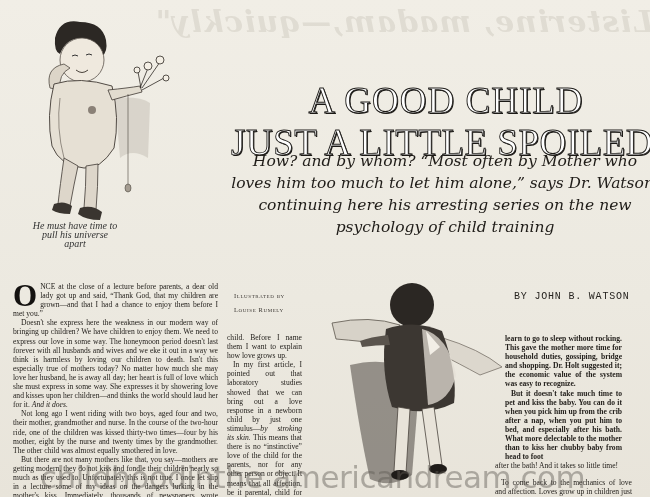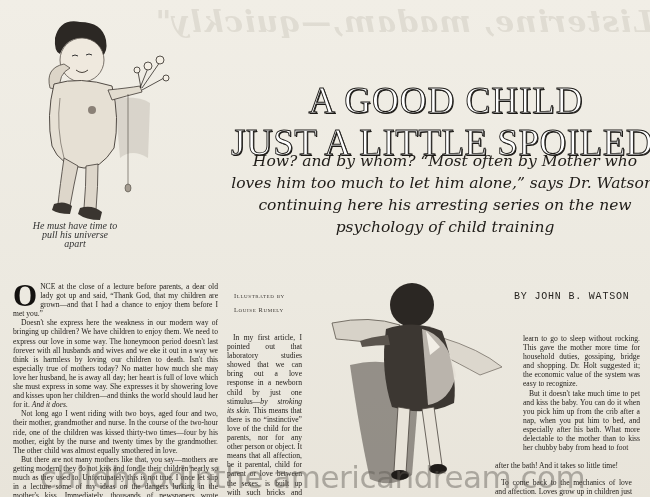--- a/index.html
+++ b/index.html
@@ -58,21 +58,21 @@
   .col1 { position: absolute; left: 13px; top: 282px; width: 205px; }
   .col1 p { margin: 0; text-indent: 8px; }
   .col1 p.first { text-indent: 0; }
   .dropcap {
     float: left; font-size: 31px; line-height: 26px; font-weight: bold;
     margin: 1px 3px 0 0; font-family: "Liberation Serif", serif; color: #141210;
   }
   .col2 { position: absolute; left: 227px; top: 333px; width: 75px; }
   .col2 p { margin: 0; text-indent: 6px; }
   .col2 p.first { text-indent: 0; }
-  .col3 { position: absolute; left: 523px; top: 334px; width: 117px; }
+  .col3 { position: absolute; left: 505px; top: 334px; width: 117px; font-weight: bold; }
   .col3 p { margin: 0; text-indent: 6px; }
   .col3 p.first { text-indent: 0; }
   .col3b { position: absolute; left: 487px; top: 453px; width: 153px; }
   .col3b p { margin: 8px; text-indent: 6px; }
   .col3b p.first { text-indent: 0; }
   em { }
 
   .illus2 { position: absolute; left: 330px; top: 275px; width: 175px; height: 222px; }
 
   .watermark {
@@ -150,20 +150,21 @@
     <p>Not long ago I went riding with two boys, aged four and two, their mother, grandmother and nurse. In the course of the two-hour ride, one of the children was kissed thirty-two times—four by his mother, eight by the nurse and twenty times by the grandmother. The other child was almost equally smothered in love.</p>
     <p>But there are not many mothers like that, you say—mothers are getting modern, they do not kiss and fondle their children nearly so much as they used to. Unfortunately this is not true. I once let slip in a lecture some of my ideas on the dangers lurking in the mother's kiss. Immediately, thousands of newspapers wrote scathing editorials on “Don't kiss the baby.” Hundreds of letters poured in. Judging from</p>
   </div>
 
   <div class="illus-credit">
     <div>Illustrated by</div>
     <div>Louise Rumely</div>
   </div>
 
   <div class="col2 body-text">
+    <p class="first">child. Before I name them I want to explain how love grows up.</p>
     <p><span>In my first article, I pointed out that laboratory studies showed that we can bring out a love response in a newborn child by just one stimulus—</span><em>by stroking its skin.</em> <span>This means that there is no “instinctive” love of the child for the parents, nor for any other person or object. It means that all affection, be it parental, child for parent or love between the sexes, is built up with such bricks and mortar. A great</span></p>
   </div>
 
   <svg class="illus2" viewBox="0 0 175 222">
 
     <path d="M2 48 Q40 40 70 50 L62 70 Q30 66 6 64Z" fill="#d7d2c8" stroke="#5c554d" stroke-width=".8"></path>
     <path d="M110 62 Q150 74 172 92 L150 100 Q128 88 112 80Z" fill="#dcd7cd" stroke="#6a635a" stroke-width=".7"></path>
 
     <path d="M20 90 Q60 80 90 100 L82 200 Q60 214 40 204 Q30 160 20 90Z" fill="#4d4741" opacity=".55"></path>
 

